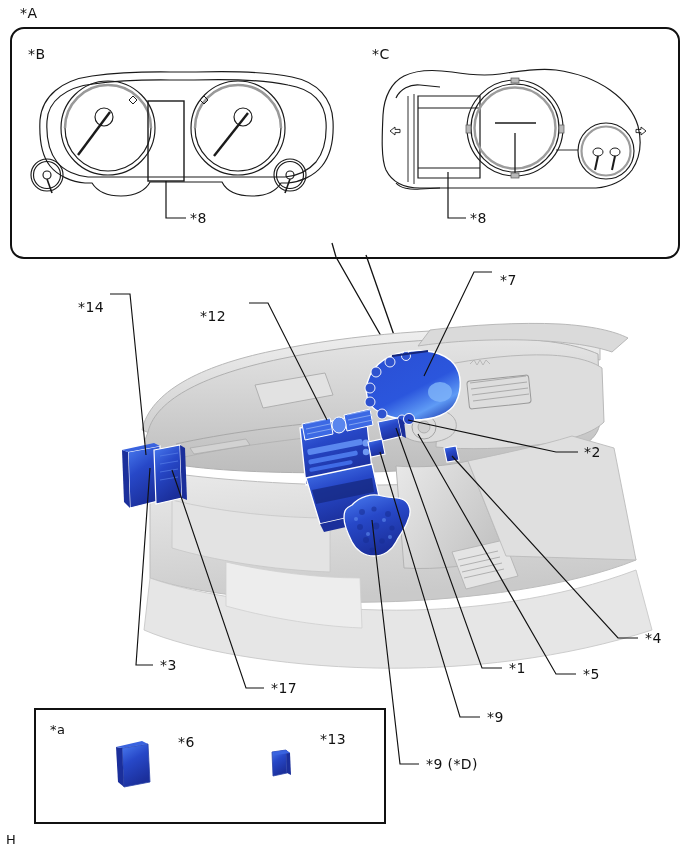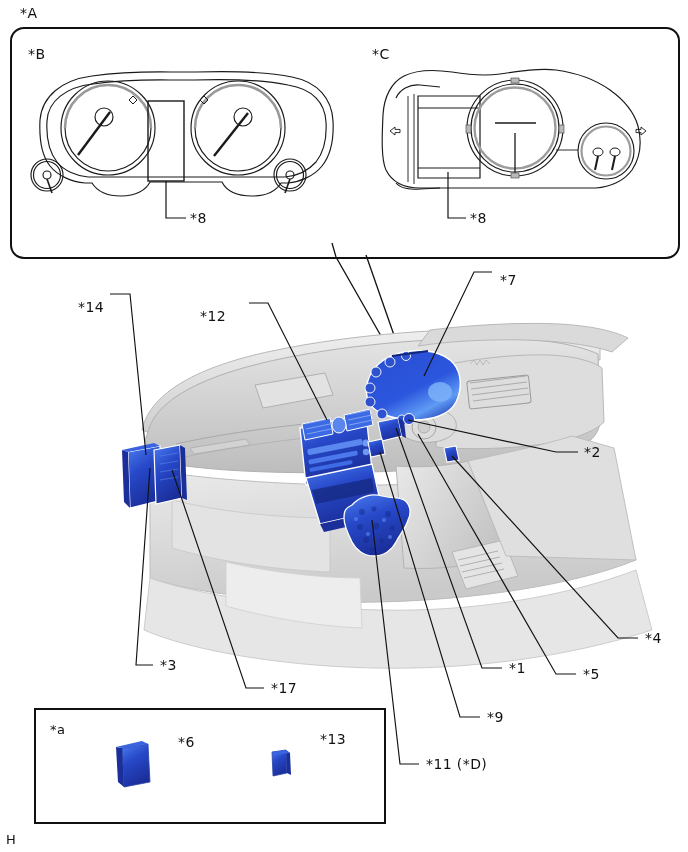--- a/index.html
+++ b/index.html
@@ -361,21 +361,21 @@
   </svg>
 
   <div class="lbl" style="left:78px;top:300px;">*14</div>
   <div class="lbl" style="left:200px;top:309px;">*12</div>
   <div class="lbl" style="left:500px;top:273px;">*7</div>
   <div class="lbl" style="left:584px;top:445px;">*2</div>
   <div class="lbl" style="left:645px;top:631px;">*4</div>
   <div class="lbl" style="left:583px;top:667px;">*5</div>
   <div class="lbl" style="left:509px;top:661px;">*1</div>
   <div class="lbl" style="left:487px;top:710px;">*9</div>
-  <div class="lbl" style="left:426px;top:757px;">*11 (*D)</div>
+  <div class="lbl" style="left:426px;top:757px;">*9 (*D)</div>
   <div class="lbl" style="left:271px;top:681px;">*17</div>
   <div class="lbl" style="left:160px;top:658px;">*3</div>
 
   <div class="lbl" style="left:190px;top:211px;">*8</div>
   <div class="lbl" style="left:470px;top:211px;">*8</div>
 
   <div class="inset-box" style="left:34px;top:708px;width:348px;height:112px;"></div>
   <div class="lbl small" style="left:50px;top:723px;">*a</div>
 
   <svg class="layer" viewBox="0 0 688 852">

